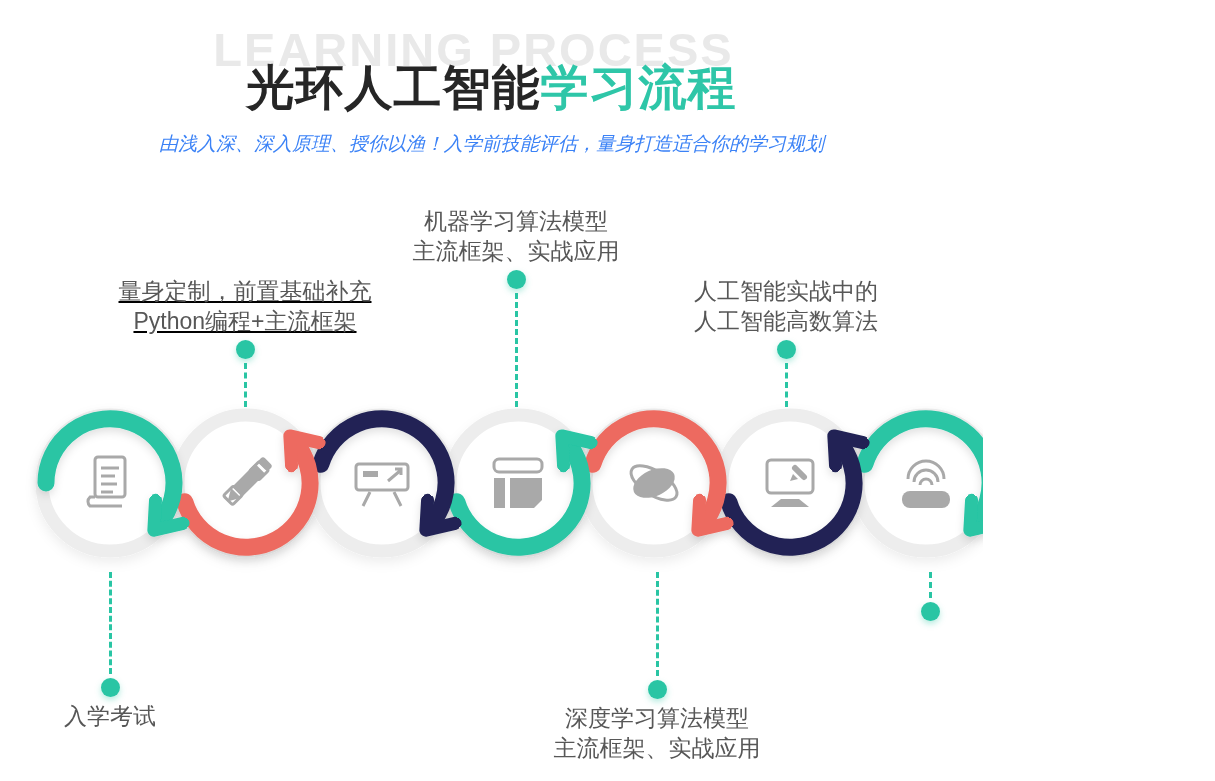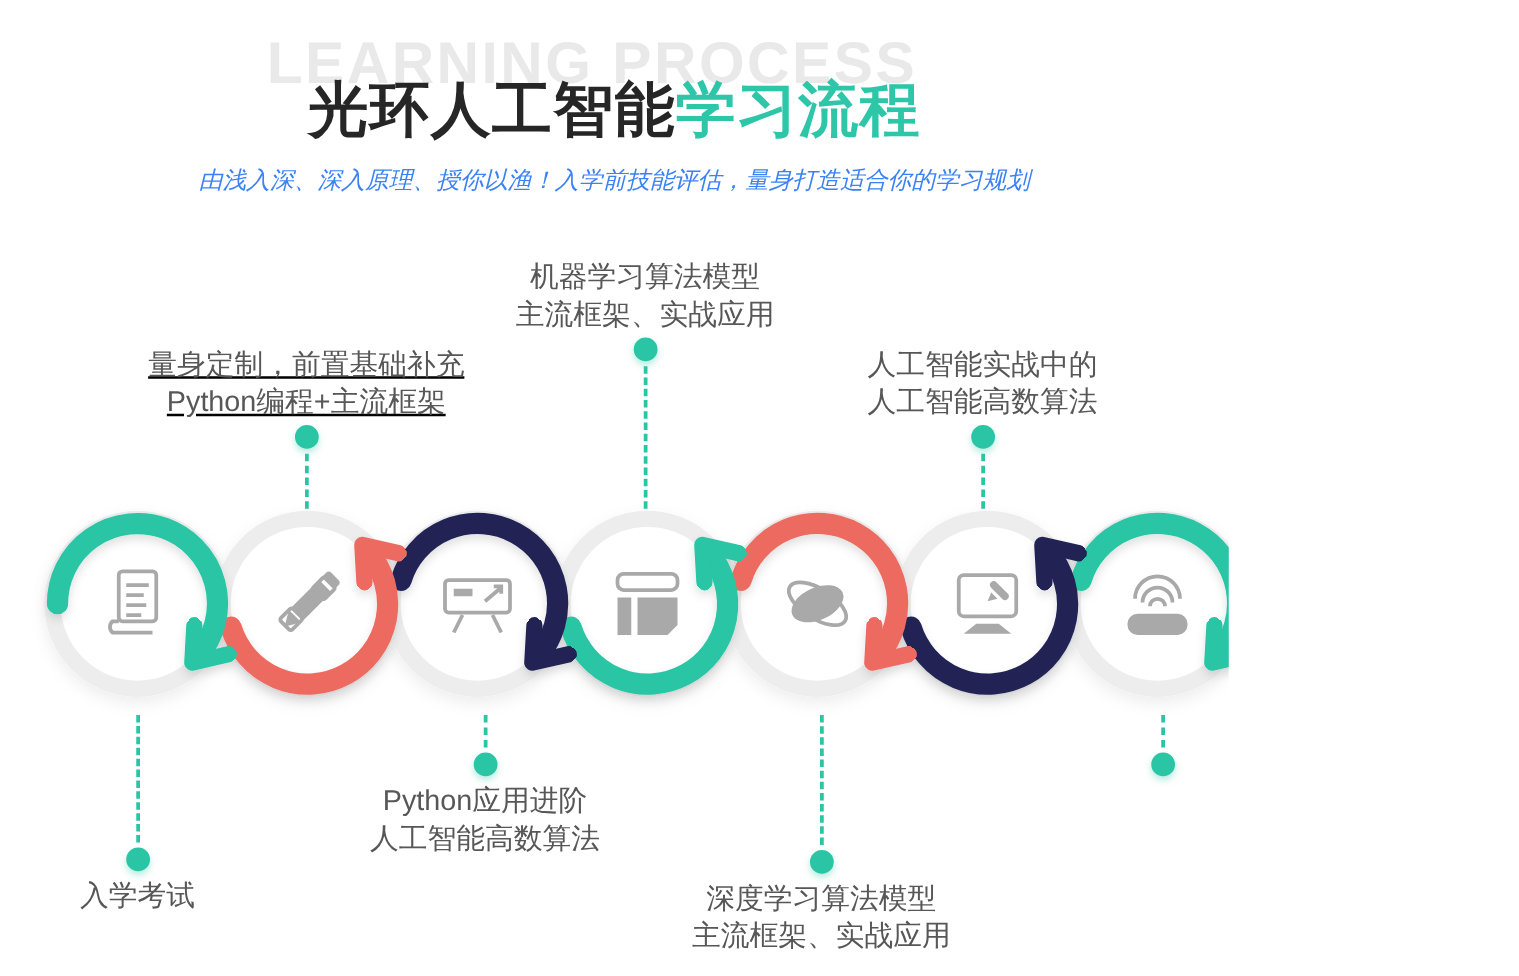--- a/index.html
+++ b/index.html
@@ -151,26 +151,20 @@
     <div class="line">人工智能高数算法</div>
     <div class="dot"></div>
     <div class="dash" style="height:44px;"></div>
   </div>
 
   <div class="callout" style="left:-20px;top:572px;">
     <div class="dash" style="height:102px;"></div>
     <div class="dot"></div>
     <div class="line">入学考试</div>
   </div>
-  <div class="callout" style="left:258px;top:572px;">
-    <div class="dash" style="height:26px;"></div>
-    <div class="dot"></div>
-    <div class="line">Python应用进阶</div>
-    <div class="line">人工智能高数算法</div>
-  </div>
   <div class="callout" style="left:527px;top:572px;">
     <div class="dash" style="height:104px;"></div>
     <div class="dot"></div>
     <div class="line">深度学习算法模型</div>
     <div class="line">主流框架、实战应用</div>
   </div>
   <div class="callout" style="left:800px;top:572px;">
     <div class="dash" style="height:26px;"></div>
     <div class="dot"></div>
   </div>

